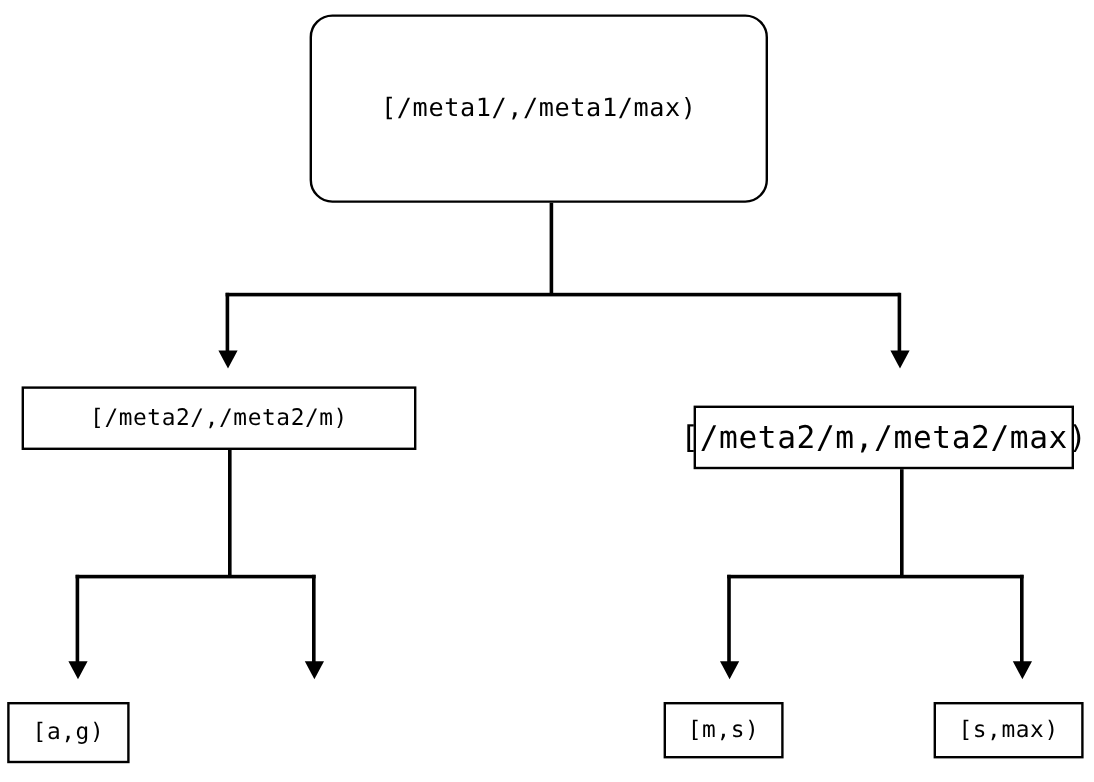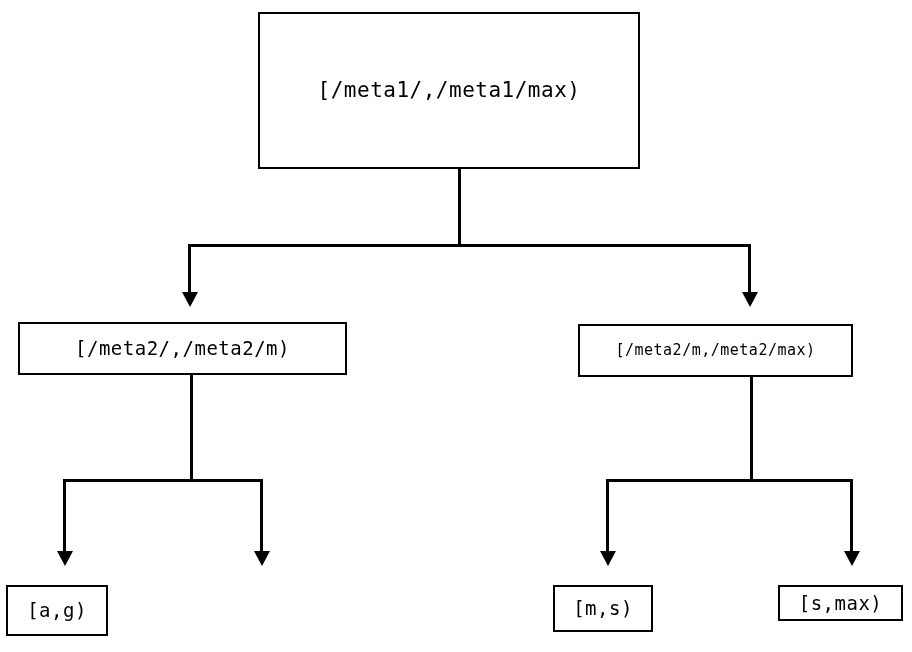--- a/index.html
+++ b/index.html
@@ -31,50 +31,51 @@
   .node-label {
     display: block;
     line-height: 1;
   }
 
   
   #node-root {
     left: 258px;  top: 12px;
     width: 382px; height: 157px;
     font-size: 21px;
+    border-radius: 19px;
   }
   #node-mid-left {
     left: 18px;   top: 322px;
     width: 329px; height: 53px;
     font-size: 19px;
   }
   #node-mid-right {
-    left: 578px;  top: 324px;
-    width: 275px; height: 53px;
-    font-size: 15px;
+    left: 578px;  top: 338px;
+    width: 317px; height: 53px;
+    font-size: 26px;
   }
   #node-leaf-ag {
     left: 6px;    top: 585px;
     width: 102px; height: 51px;
     font-size: 19px;
   }
   #node-leaf-gm {
     left: 203px;  top: 585px;
     width: 102px; height: 47px;
     font-size: 19px;
   }
   #node-leaf-ms {
     left: 553px;  top: 585px;
     width: 100px; height: 47px;
     font-size: 19px;
     align-items: center;
   }
   #node-leaf-smax {
     left: 778px;  top: 585px;
-    width: 125px; height: 36px;
+    width: 125px; height: 47px;
     font-size: 19px;
   }
 
   
   .edge-v {
     position: absolute;
     width: 3px;
     background: #000000;
   }
   .edge-h {

